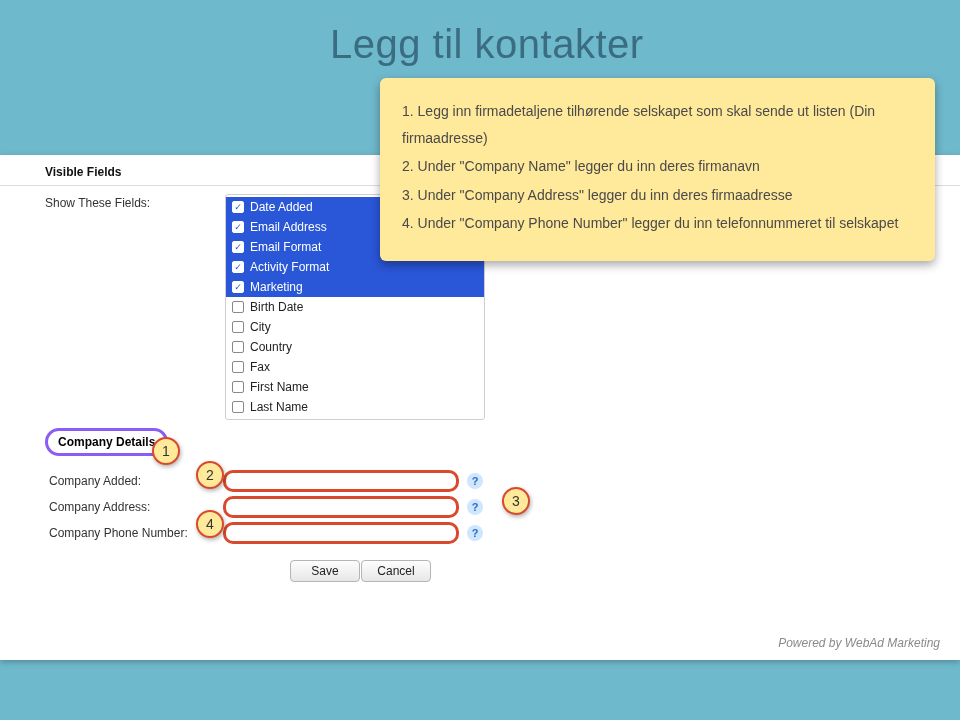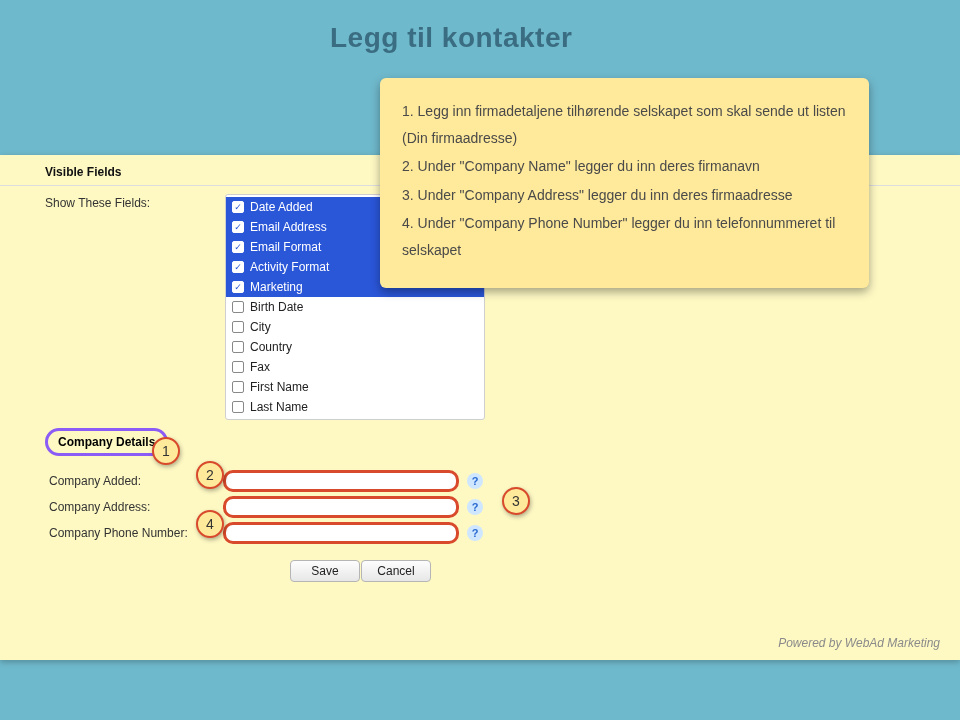--- a/index.html
+++ b/index.html
@@ -9,48 +9,48 @@
     background: #6fb9cc;
     font-family: "Helvetica Neue", Helvetica, Arial, sans-serif;
     font-size: 12px;
     position: relative;
     overflow: hidden;
   }
   .page-title {
     position: absolute;
     top: 22px;
     left: 330px;
-    font-size: 28px;
-    font-weight: 700;
+    font-size: 40px;
+    font-weight: 400;
     color: #3b6d82;
     letter-spacing: 0.5px;
   }
   .callout {
     position: absolute;
     top: 78px;
     left: 380px;
-    width: 489px;
+    width: 555px;
     background: #ffe99a;
     border-radius: 6px;
     box-shadow: 0 4px 10px rgba(0,0,0,0.35);
     padding: 18px 22px 22px 22px;
     color: #4a4a4a;
     font-size: 14px;
     line-height: 1.9;
     z-index: 50;
   }
   .callout p { margin: 2px 0; }
 
   .app-panel {
     position: absolute;
     top: 155px;
     left: 0;
     width: 960px;
     height: 505px;
-    background: #fef9c3;
+    background: #ffffff;
     box-shadow: 0 2px 6px rgba(0,0,0,0.25);
   }
 
   .section-header {
     font-weight: bold;
     font-size: 12px;
     color: #111;
     padding: 10px 0 6px 45px;
     border-bottom: 1px solid #ddd;
   }

